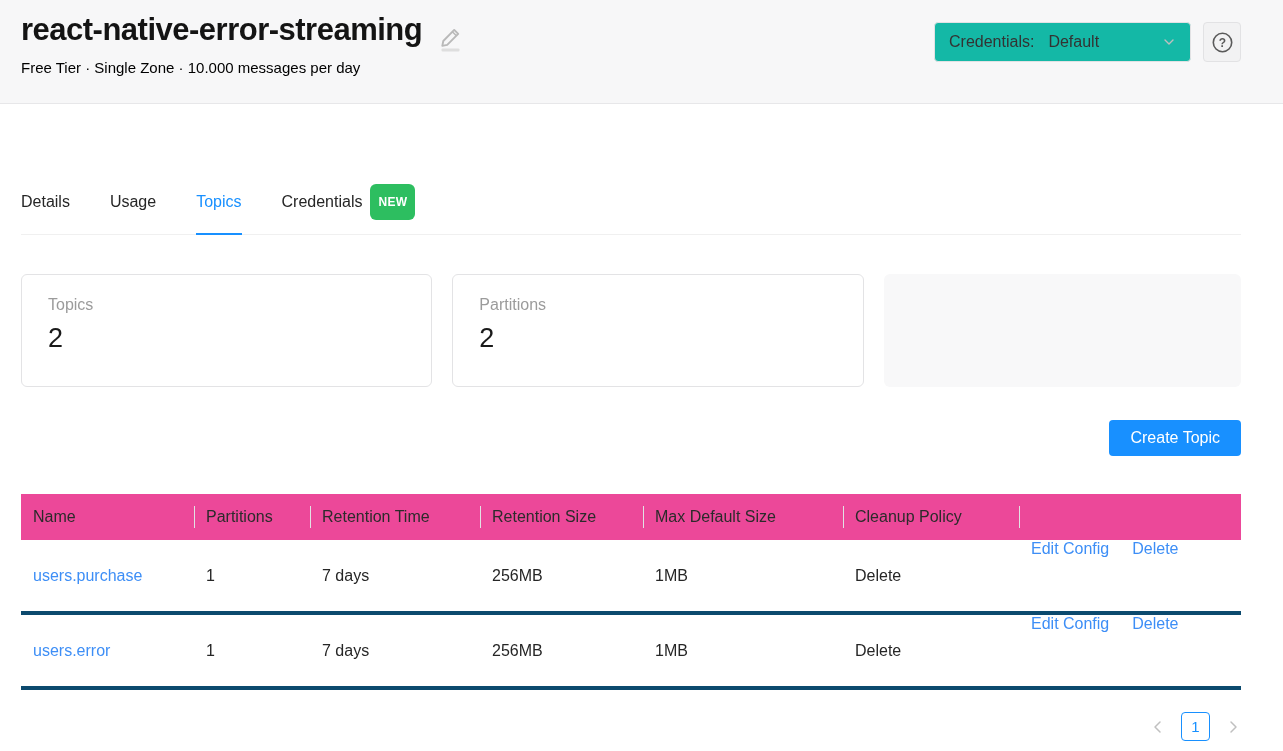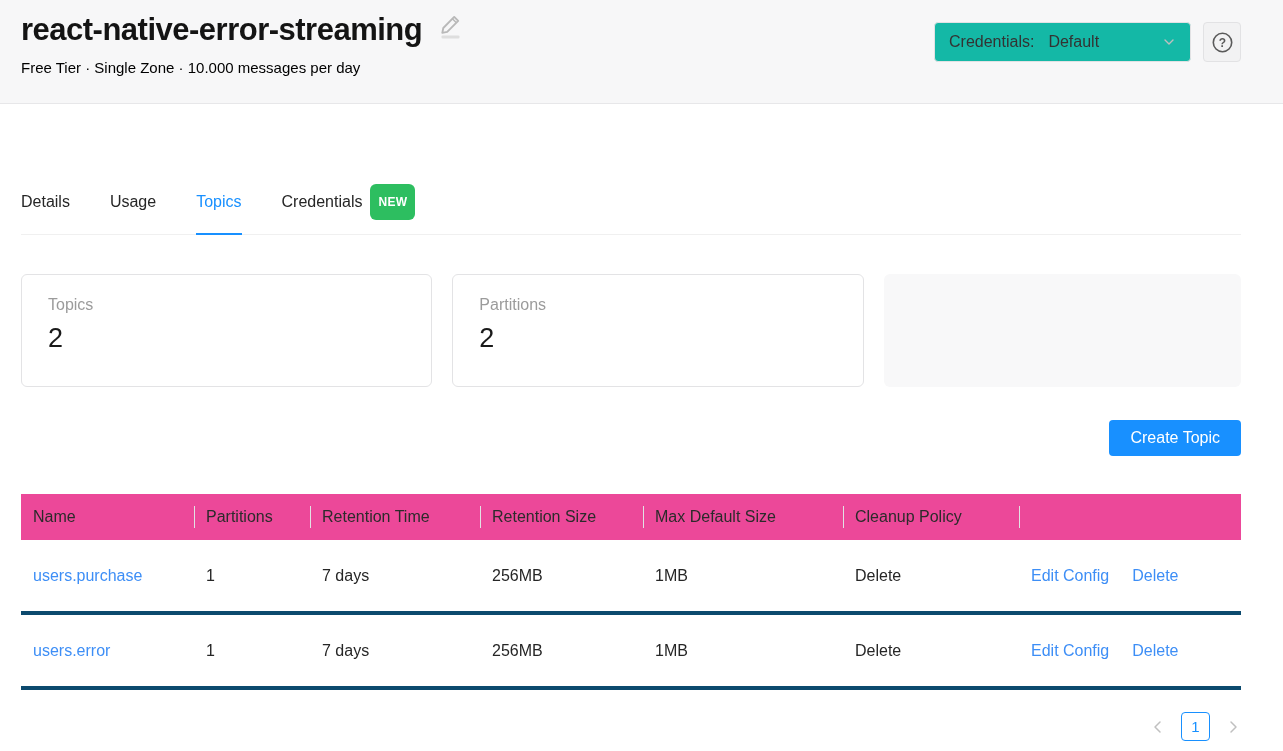--- a/index.html
+++ b/index.html
@@ -13,21 +13,21 @@
   
   .header-band {
     height: 104px;
     background: #f7f7f8;
     border-bottom: 1px solid #e7e7e9;
     padding: 8px 42px 0 21px;
     display: flex;
     justify-content: space-between;
     align-items: flex-start;
   }
-  .title-row { display: flex; align-items: flex-start; gap: 16px; }
+  .title-row { display: flex; align-items: flex-end; gap: 16px; }
   .page-title {
     font-size: 31px;
     font-weight: 700;
     color: #141414;
     letter-spacing: -0.5px;
     line-height: 44px;
   }
   .edit-icon { margin-top: 4px; cursor: pointer; display: inline-flex; }
   .subtitle {
     margin-top: 7px;
@@ -145,21 +145,21 @@
   }
   .topics-table tbody td {
     height: 71px;
     font-size: 16px;
     color: #262626;
     padding: 0 12px;
     border-bottom: 4px solid #0c4a6e;
     vertical-align: middle;
   }
   .link { color: #3d8ef6; cursor: pointer; text-decoration: none; }
-  .actions-cell { display: flex; gap: 23px; align-items: center; height: 71px; }
+  .actions-cell { display: flex; gap: 23px; height: 71px; }
 
   
   .pagination {
     margin-top: 22px;
     display: flex;
     justify-content: flex-end;
     align-items: center;
     gap: 15px;
   }
   .page-arrow {

